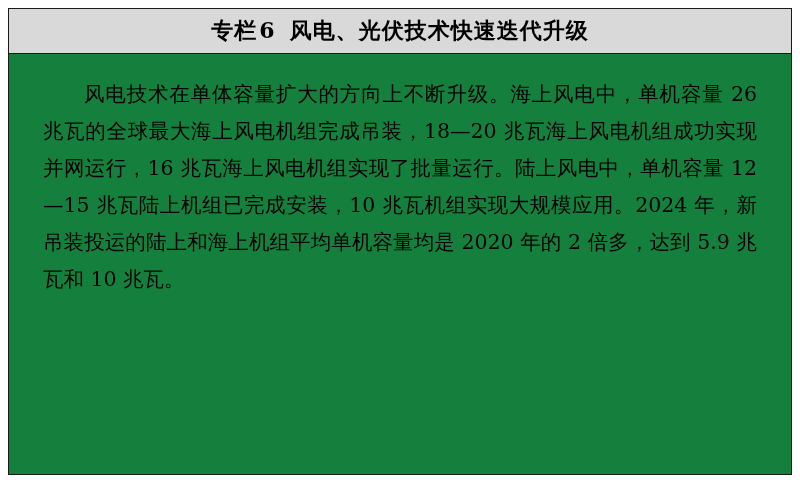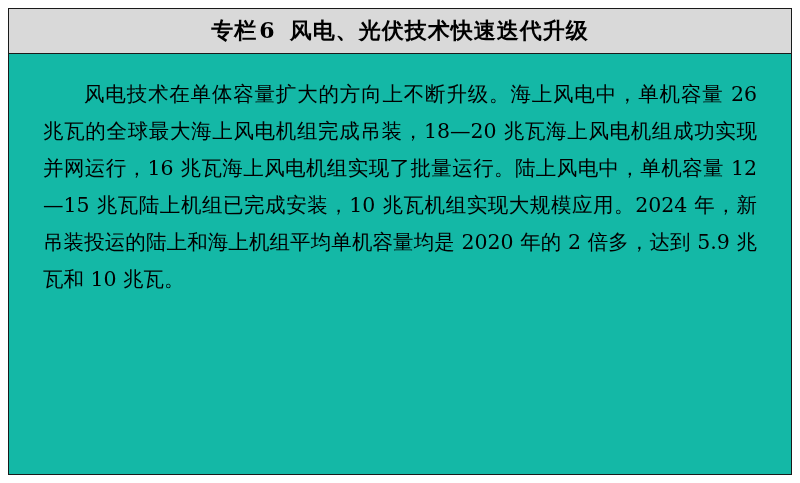--- a/index.html
+++ b/index.html
@@ -13,21 +13,21 @@
     font-family: "DejaVu Serif", "Liberation Serif", serif;
   }
   .box {
     position: absolute;
     left: 8px;
     top: 8px;
     width: 784px;
     height: 467px;
     border: 1px solid #1a1a1a;
     box-sizing: border-box;
-    background: #14b8a6;
+    background: #15803d;
   }
   .box-header {
     height: 44px;
     background: #d9d9d9;
     border-bottom: 1px solid #1a1a1a;
     display: flex;
     align-items: center;
     justify-content: center;
   }
   .box-title {

